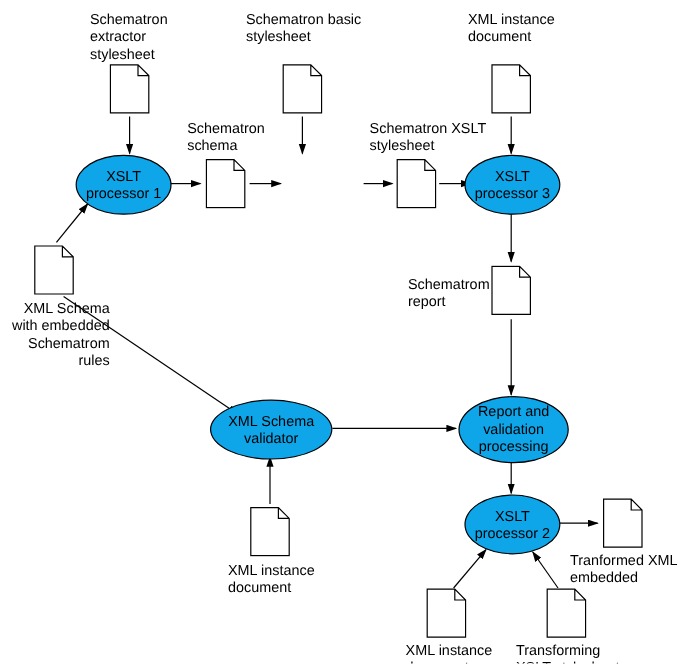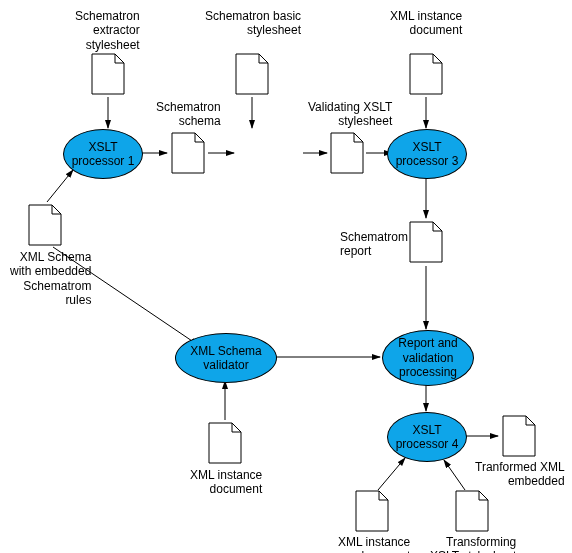--- a/index.html
+++ b/index.html
@@ -10,21 +10,21 @@
     font-size: 12px;
     color: #000;
   }
   .canvas {
     position: relative;
     width: 572px;
     height: 553px;
   }
   .label {
     position: absolute;
-    text-align: right;
+    text-align: left;
     line-height: 1.2;
     white-space: pre;
   }
   .ellipse {
     position: absolute;
     border: 1px solid #000;
     border-radius: 50%;
     display: flex;
     align-items: center;
     justify-content: center;
@@ -110,21 +110,21 @@
       </svg>
   </div>
   <div class="doc" style="left:409px; top:53px;">
     <svg width="34" height="42">
         <path d="M1 1 H24 L33 10 V41 H1 Z M24 1 V10 H33" fill="white" stroke="#000"></path>
       </svg>
   </div>
 
   <div class="label" style="left:156px; top:100px;">Schematron
 schema</div>
-  <div class="label" style="left:308px; top:100px;">Validating XSLT
+  <div class="label" style="left:308px; top:100px;">Schematron XSLT
 stylesheet</div>
 
   <div class="ellipse" style="left:63px; top:129px; width:78px; height:48px;">
     <span>XSLT
 processor 1</span>
   </div>
   <div class="ellipse" style="left:387px; top:129px; width:78px; height:48px;">
     <span>XSLT
 processor 3</span>
   </div>
@@ -173,21 +173,21 @@
   <div class="doc" style="left:208px; top:422px;">
     <svg width="34" height="42">
         <path d="M1 1 H24 L33 10 V41 H1 Z M24 1 V10 H33" fill="white" stroke="#000"></path>
       </svg>
   </div>
   <div class="label" style="left:190px; top:468px;">XML instance
 document</div>
 
   <div class="ellipse" style="left:387px; top:412px; width:78px; height:48px;">
     <span>XSLT
-processor 4</span>
+processor 2</span>
   </div>
 
   <div class="doc" style="left:502px; top:415px;">
     <svg width="34" height="42">
         <path d="M1 1 H24 L33 10 V41 H1 Z M24 1 V10 H33" fill="white" stroke="#000"></path>
       </svg>
   </div>
   <div class="label" style="left:475px; top:460px;">Tranformed XML
 embedded</div>
 

